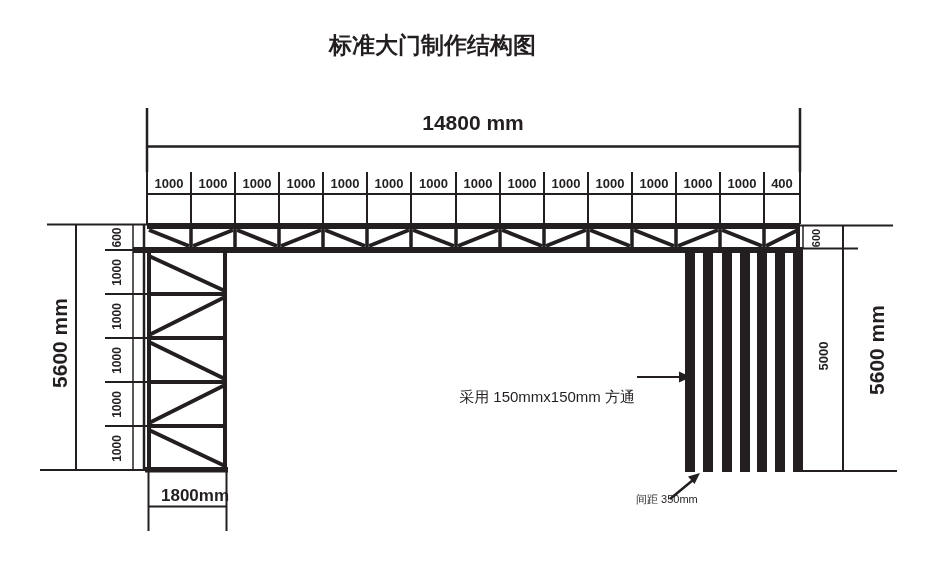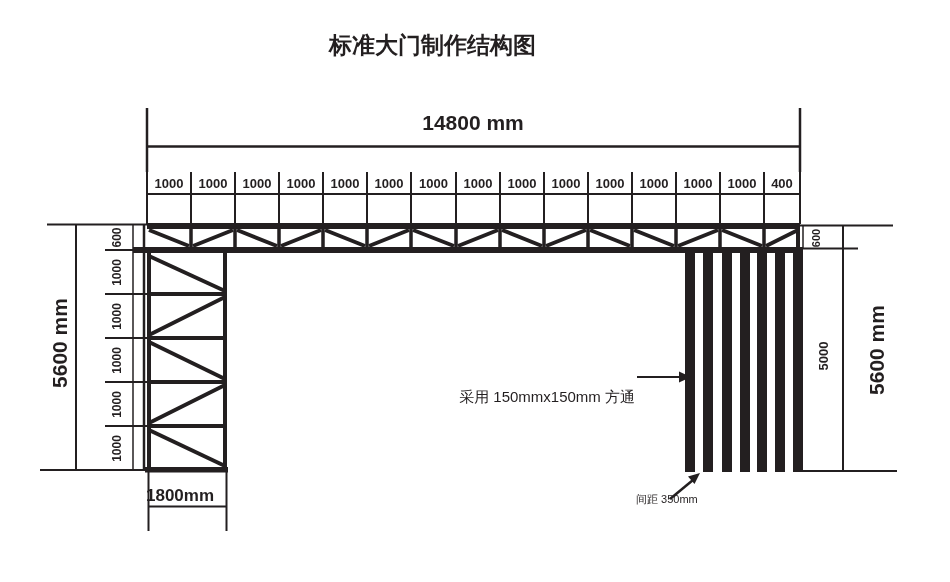--- a/index.html
+++ b/index.html
@@ -18,21 +18,21 @@
   .vlabel{transform:rotate(-90deg);white-space:nowrap;}
   #title{left:0;top:33px;width:825px;font-size:23px;font-weight:bold;padding-left:20px;}
   #dim14800{left:275px;top:112px;width:396px;font-size:21px;font-weight:bold;}
   .seg-label{position:absolute;top:174px;height:19px;z-index:3;font-size:13px;font-weight:bold;
     display:flex;align-items:center;justify-content:center;}
   .lseg{position:absolute;left:98px;width:36px;height:13px;z-index:3;font-size:12px;font-weight:bold;}
   #l5600{left:5px;top:330px;width:110px;height:26px;font-size:21px;font-weight:bold;}
   #r600{left:802px;top:232px;width:30px;height:12px;font-size:11px;font-weight:bold;}
   #r5000{left:801px;top:349px;width:46px;height:14px;font-size:13px;font-weight:bold;}
   #r5600{left:822px;top:337px;width:110px;height:26px;font-size:21px;font-weight:bold;}
-  #dim1800{left:140px;top:487px;width:80px;font-size:17px;font-weight:bold;}
+  #dim1800{left:155px;top:487px;width:80px;font-size:17px;font-weight:bold;}
   #tubeNote{left:420px;top:369px;width:215px;font-size:15px;text-align:right;white-space:nowrap;margin-top:20px;}
   #spacingNote{left:636px;top:494px;font-size:11px;white-space:nowrap;}
 </style>
 </head>
 <body>
 
 <div id="stage">
 
 
   <div id="lines-wrap">

